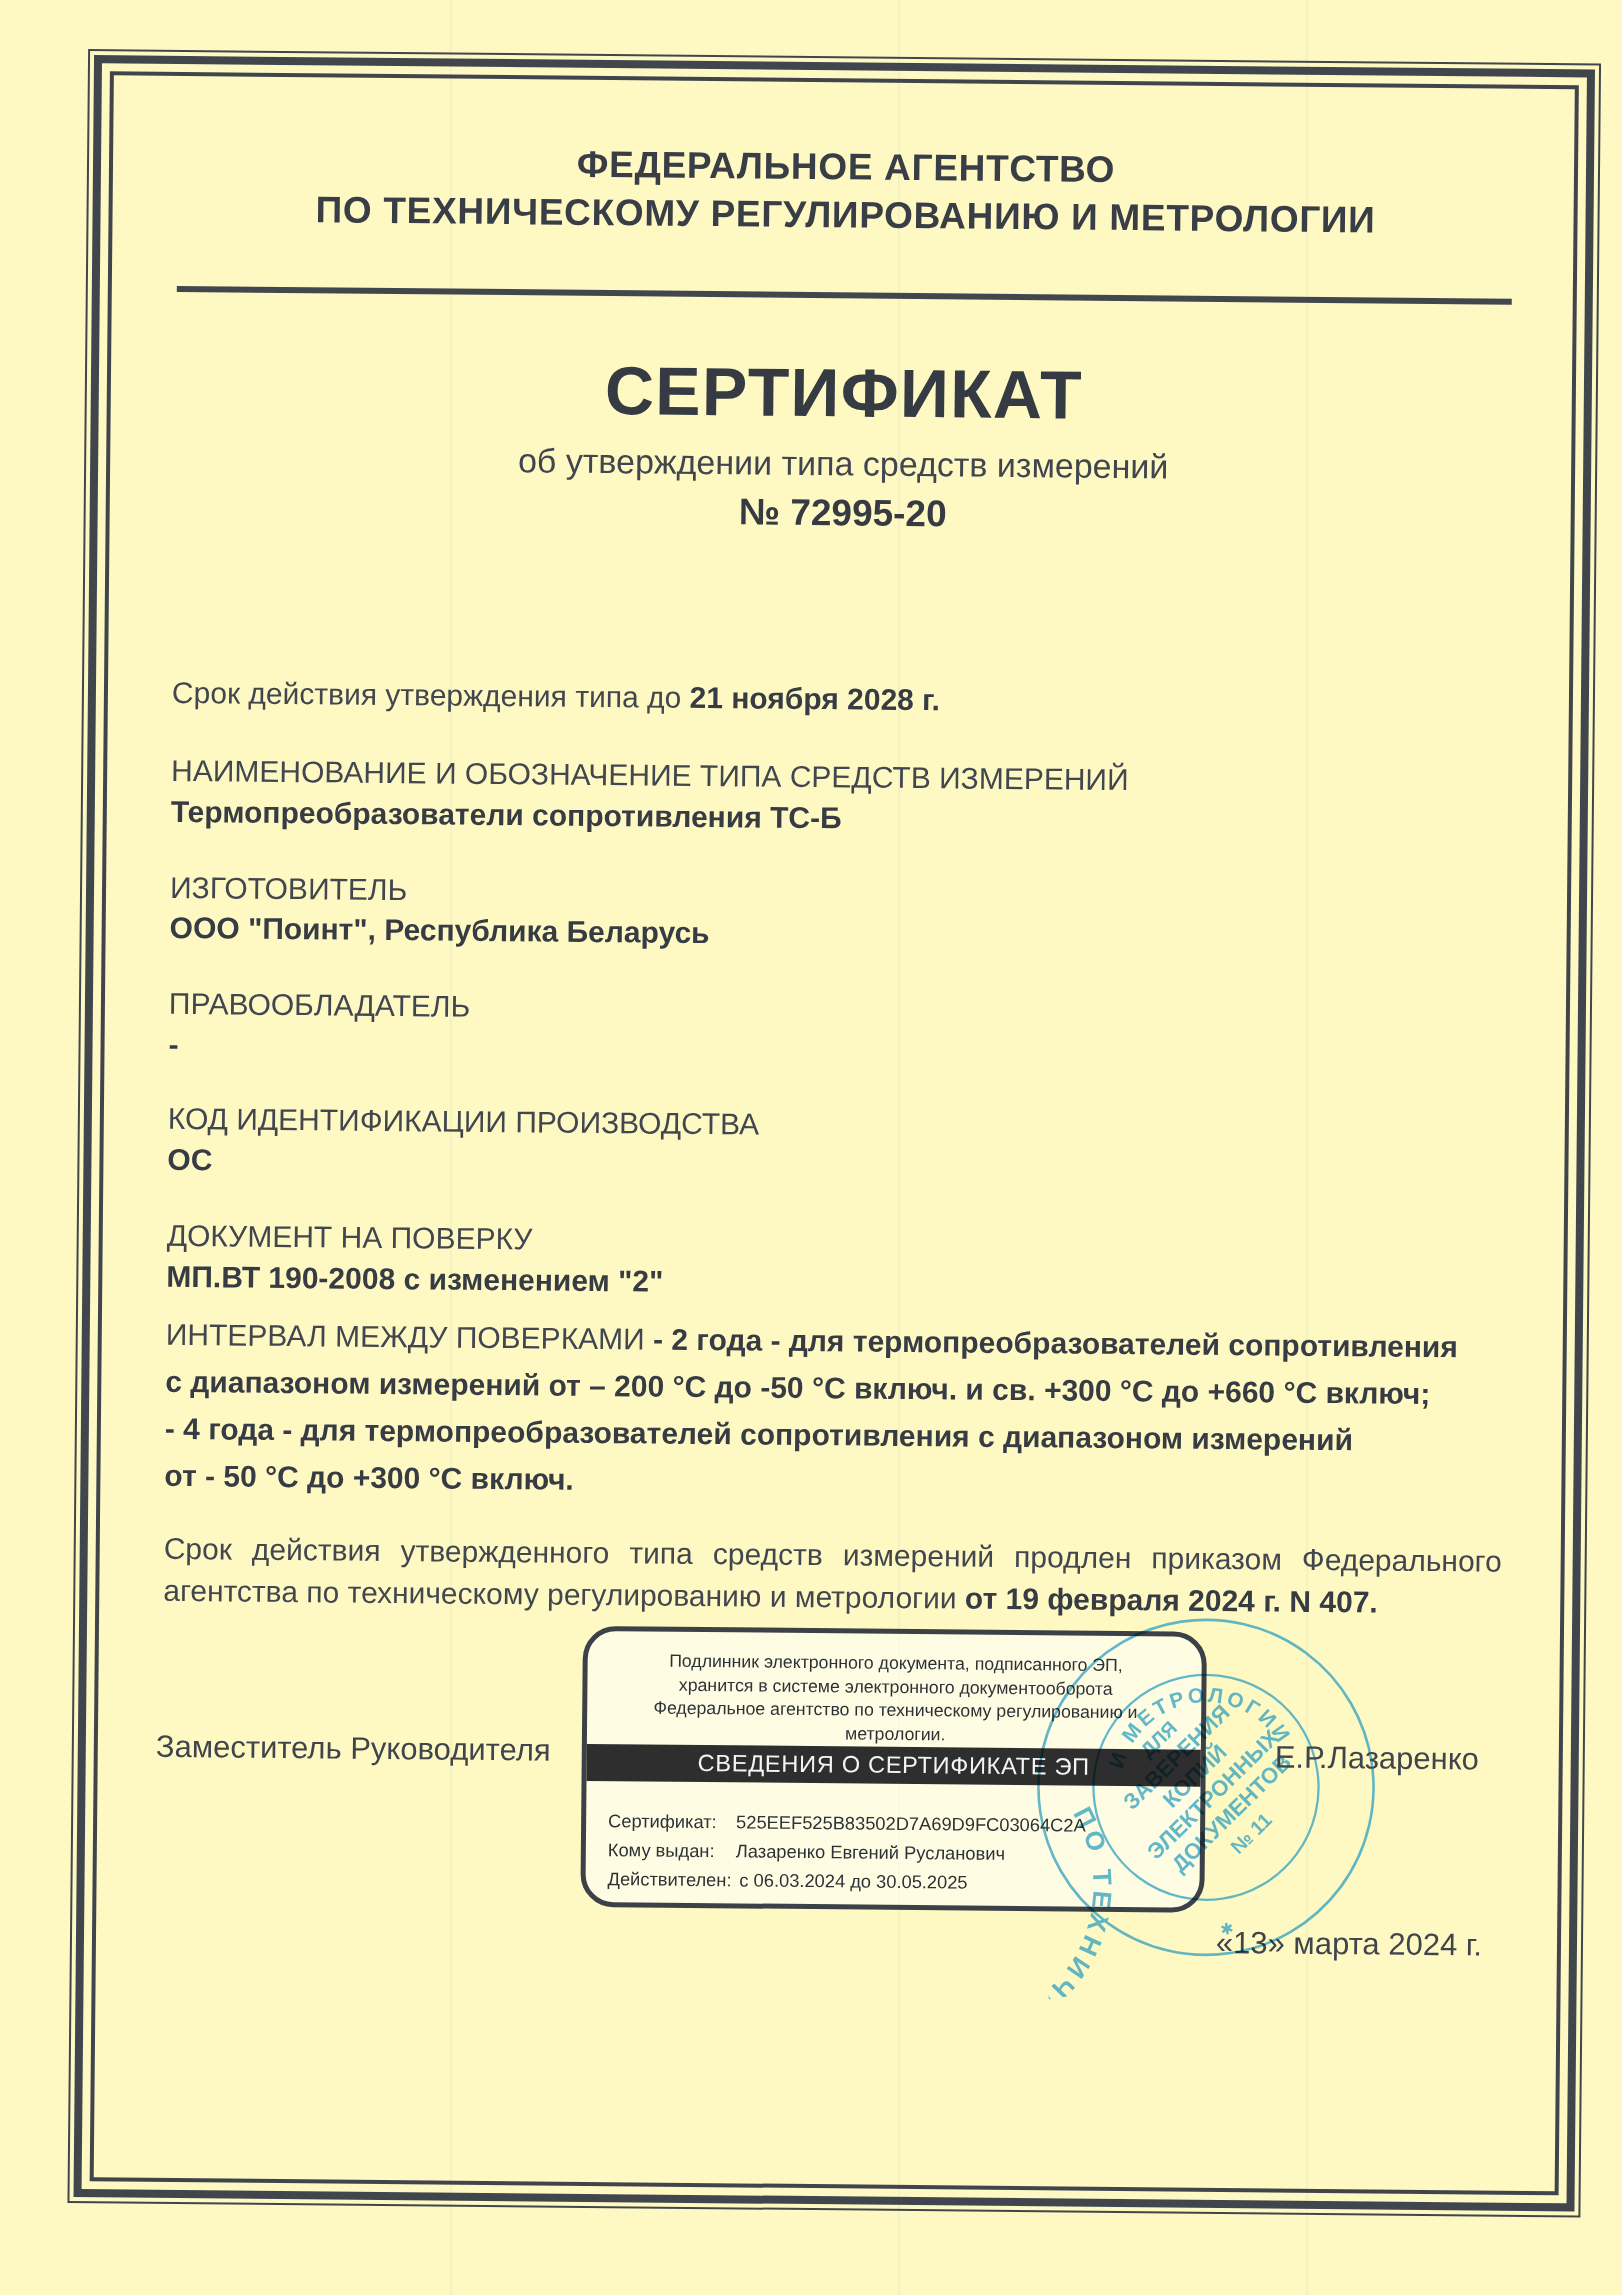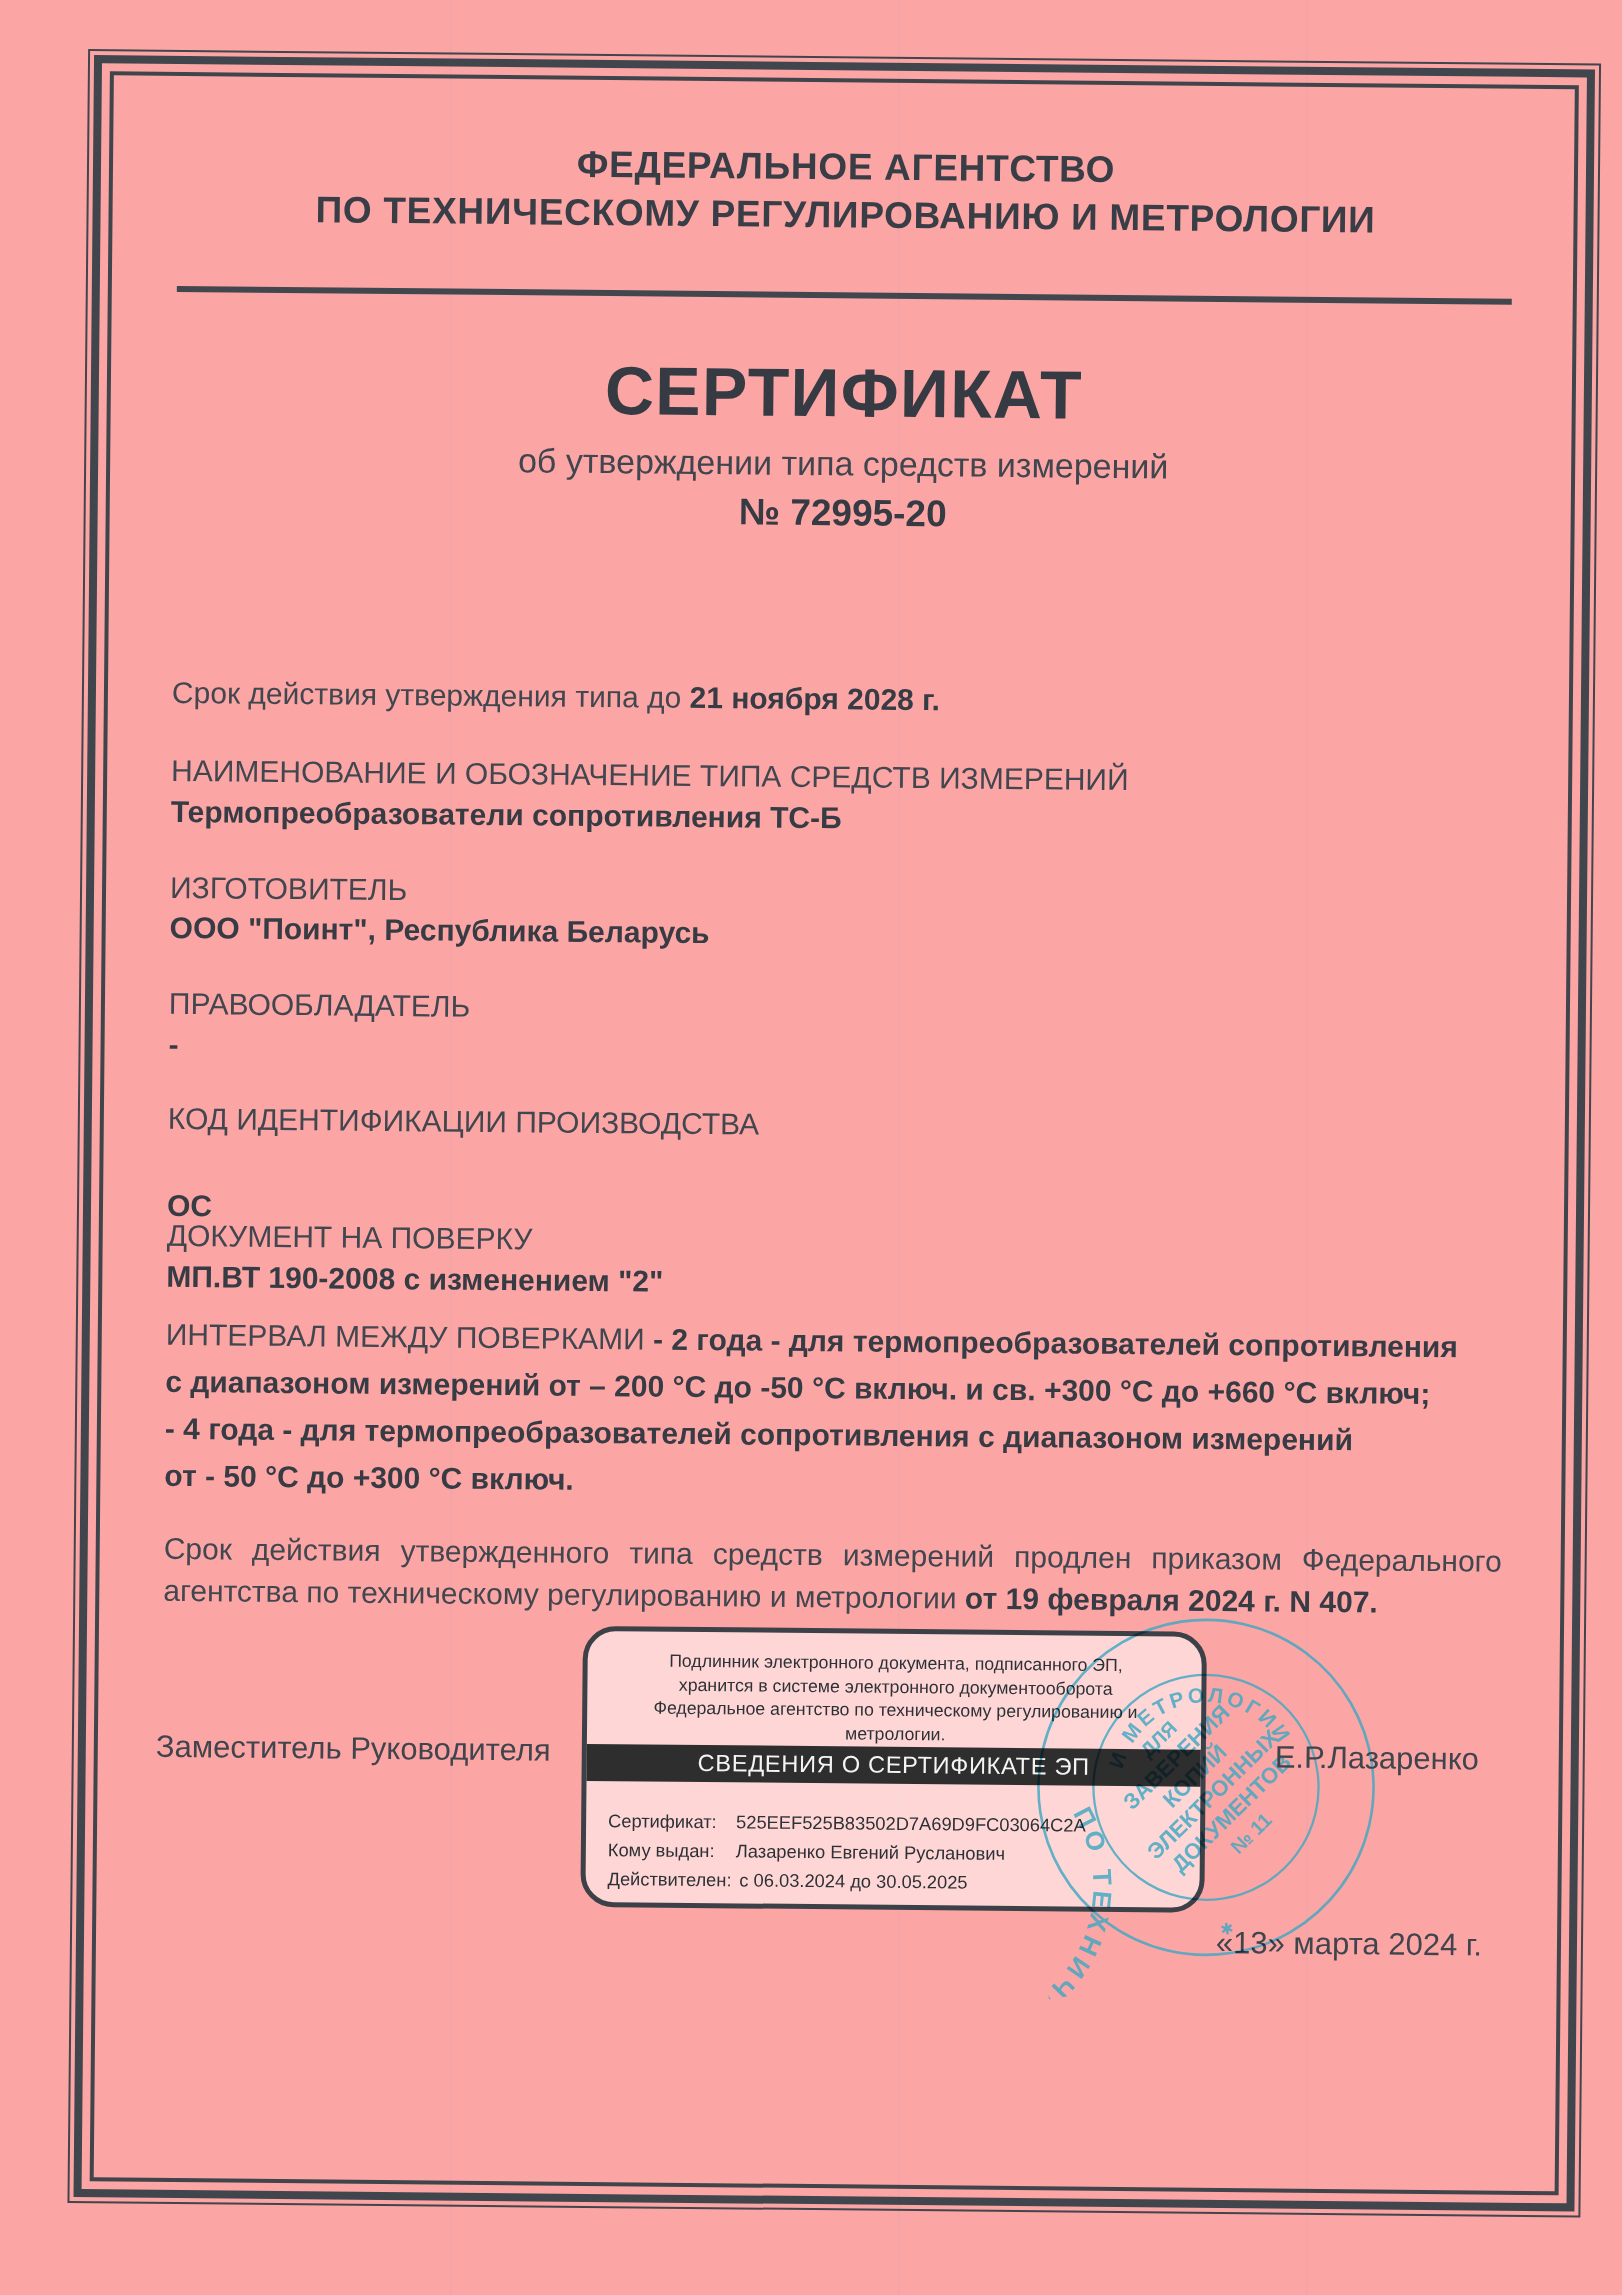--- a/index.html
+++ b/index.html
@@ -2,21 +2,21 @@
 <html style="font-size:10.5px"><head>
 <meta charset="utf-8">
 <style>
   html,body{margin:0;padding:0}
   body{
     width:1623px;height:2295px;position:relative;overflow:hidden;
     background:#ffffff;
     font-family:"Liberation Sans",sans-serif;
     color:#3f444c;
   }
-  .sheet{position:absolute;inset:0;background:#fca5a5}
+  .sheet{position:absolute;inset:0;background:#fef9c3}
   
   .streak{position:absolute;top:0;bottom:0;width:2px;background:rgba(120,160,185,.07)}
   .tilt{position:absolute;inset:0;transform:rotate(.55deg);transform-origin:811px 170px}
   
   .frame{position:absolute;left:87px;top:56px;width:1513px;height:2154px}
   .f1{position:absolute;inset:0;border:2.6px solid #41464d}
   .f2{position:absolute;inset:5.9px;border:8.5px solid #41464d}
   .f3{position:absolute;inset:21.6px;border:4.6px solid #40454c}
   
   .cent{position:absolute;left:177px;width:1338px;text-align:center}
@@ -79,21 +79,21 @@
     <div class="line" style="top:760px">НАИМЕНОВАНИЕ И ОБОЗНАЧЕНИЕ ТИПА СРЕДСТВ ИЗМЕРЕНИЙ</div>
     <div class="line b" style="top:801px">Термопреобразователи сопротивления ТС-Б</div>
 
     <div class="line" style="top:877px">ИЗГОТОВИТЕЛЬ</div>
     <div class="line b" style="top:917px">ООО "Поинт", Республика Беларусь</div>
 
     <div class="line" style="top:993px">ПРАВООБЛАДАТЕЛЬ</div>
     <div class="line b" style="top:1034px">-</div>
 
     <div class="line" style="top:1108px">КОД ИДЕНТИФИКАЦИИ ПРОИЗВОДСТВА</div>
-    <div class="line b" style="top:1195px">ОС</div>
+    <div class="line b" style="top:1149px">ОС</div>
 
     <div class="line" style="top:1225px">ДОКУМЕНТ НА ПОВЕРКУ</div>
     <div class="line b" style="top:1266px">МП.ВТ 190-2008 с изменением "2"</div>
 
     <div class="para" style="top:1317px">
       <span>ИНТЕРВАЛ МЕЖДУ ПОВЕРКАМИ</span><span class="b"> - 2 года - для термопреобразователей сопротивления</span><br>
       <span class="b">с диапазоном измерений от – 200 °С до -50 °С включ. и св. +300 °С до +660 °С включ;</span><br>
       <span class="b">- 4 года - для термопреобразователей сопротивления с диапазоном измерений</span><br>
       <span class="b">от - 50 °С до +300 °С включ.</span>
     </div>

